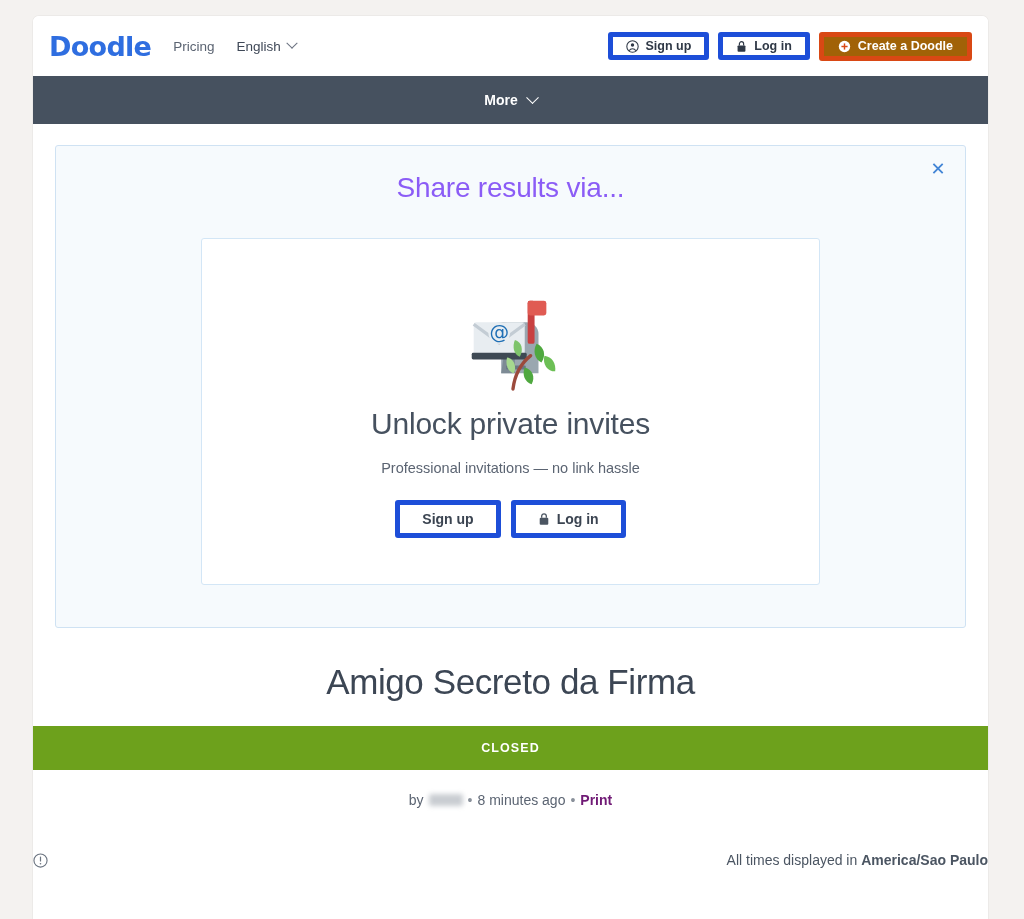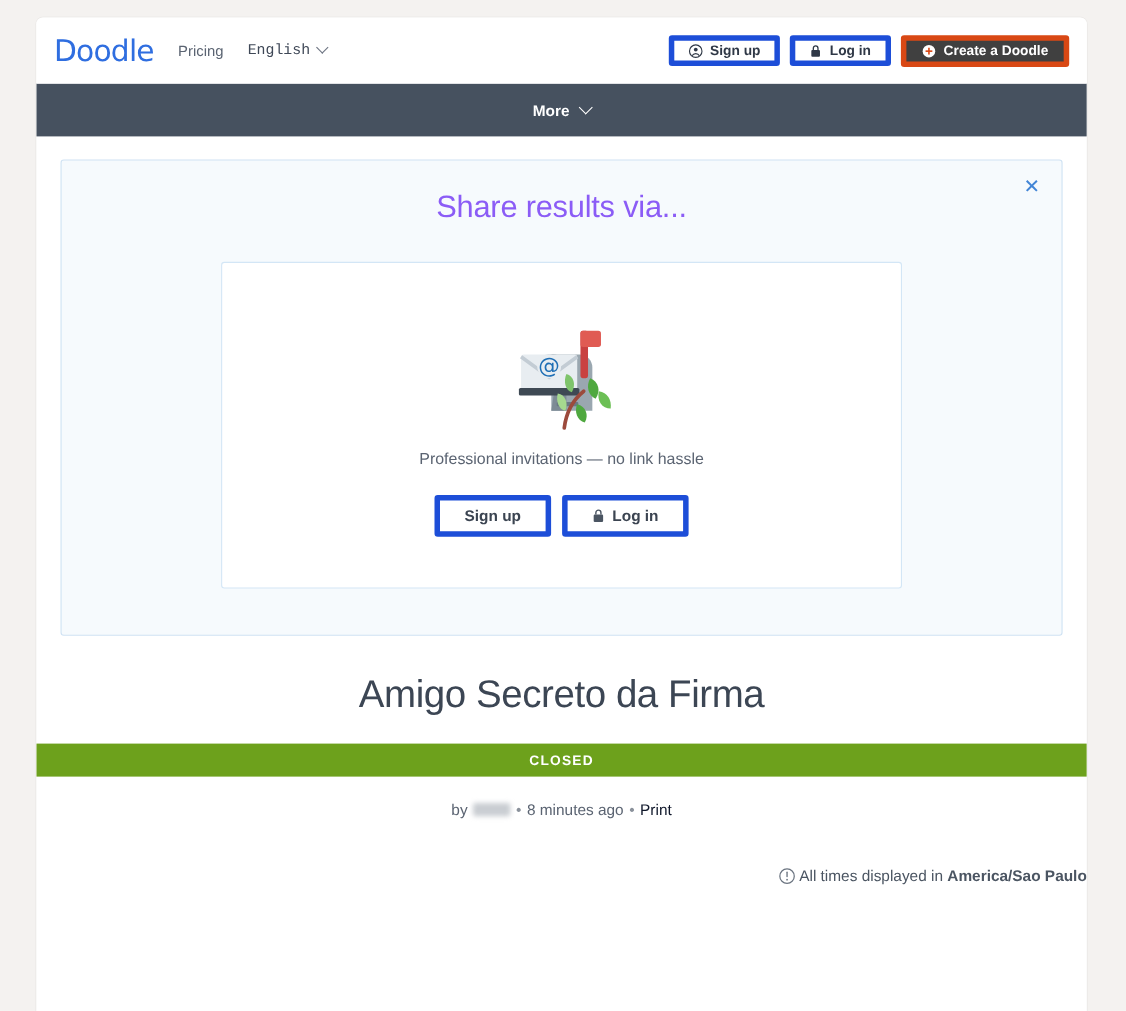--- a/index.html
+++ b/index.html
@@ -35,42 +35,41 @@
   .topbar {
     height: 60px;
     display: flex;
     align-items: center;
     padding: 0 16px 0 16px;
     background: #fff;
     position: relative;
   }
   .brand {
     font-size: 27px;
-    font-weight: 400;
+    font-weight: 700;
     color: #2f6ee0;
     letter-spacing: -0.7px;
     font-family: "DejaVu Sans", "Liberation Sans", sans-serif;
     margin-right: 22px;
     line-height: 1;
   }
   .nav-link {
     font-size: 13.5px;
     color: #5b6472;
     margin-right: 22px;
     text-decoration: none;
     white-space: nowrap;
   }
   .lang-select {
     display: flex;
     align-items: center;
     gap: 7px;
     font-size: 13.5px;
     color: #3f4857;
     cursor: pointer;
-    font-family: Liberation Mono, monospace;
   }
   .caret {
     display: inline-block;
     width: 8px; height: 8px;
     border-right: 1.4px solid #6b7280;
     border-bottom: 1.4px solid #6b7280;
     transform: rotate(45deg) translate(-2px,-2px);
   }
   .topbar-right {
     margin-left: auto;
@@ -89,21 +88,21 @@
     font-size: 12.5px;
     font-weight: 700;
     cursor: pointer;
     white-space: nowrap;
     border: 5px solid #1d4ed8;
     background: #fff;
     color: #2f3846;
     line-height: 1;
   }
   .btn.primary {
-    background: #404040;
+    background: #a16207;
     border-color: #d94814;
     color: #fff;
     height: 29px;
     padding: 0 14px;
   }
   .ico { display: inline-flex; align-items: center; }
 
   
   .morebar {
     height: 48px;
@@ -199,21 +198,21 @@
     text-align: center;
     font-size: 35px;
     font-weight: 400;
     color: #3c4654;
     letter-spacing: -0.4px;
     padding: 34px 20px 24px 20px;
   }
   .status-bar {
     background: #6da11c;
     color: #ffffff;
-    height: 30px;
+    height: 44px;
     display: flex;
     align-items: center;
     justify-content: center;
     font-size: 12.5px;
     font-weight: 700;
     letter-spacing: 1.1px;
   }
   .byline {
     text-align: center;
     font-size: 14px;
@@ -226,27 +225,27 @@
   }
   .redacted {
     display: inline-block;
     width: 34px;
     height: 12px;
     background: #c9cdd2;
     border-radius: 2px;
     filter: blur(2.6px);
     vertical-align: middle;
   }
-  .byline a { color: #0f172a; text-decoration: none; }
+  .byline a { color: #701a75; text-decoration: none; font-weight: bold; }
   .dot-sep { color: #8a919b; }
 
   .tz-note {
     display: flex;
     align-items: center;
-    justify-content: flex-end;
+    justify-content: space-between;
     gap: 4px;
     font-size: 14px;
     color: #4b5562;
     padding: 44px 0 0 0;
   }
   .tz-note b { font-weight: 700; }
 </style>
 </head>
 <body>
 
@@ -328,20 +327,21 @@
         <text x="48" y="57.5" font-size="20" font-family="DejaVu Sans, sans-serif" fill="#1f6fb5" text-anchor="middle">@</text>
 
         <path d="M62 108c2-16 8-26 18-34" fill="none" stroke="#9c4a3c" stroke-width="3.4" stroke-linecap="round"></path>
         <path d="M64 58c7 2 9 10 5 17-6-2-8-10-5-17z" fill="#7ec46b"></path>
         <path d="M56 76c7 1 10 9 7 16-6-1-9-9-7-16z" fill="#a6d98f"></path>
         <path d="M86 62c8 3 10 12 5 19-7-3-9-12-5-19z" fill="#4fa83f"></path>
         <path d="M94 74c8 1 12 8 11 16-8 0-13-7-11-16z" fill="#6cbf55"></path>
         <path d="M74 86c8 2 11 10 7 17-7-2-10-10-7-17z" fill="#4fa83f"></path>
       </svg>
 
+      <div class="unlock-title">Unlock private invites</div>
       <div class="unlock-sub">Professional invitations — no link hassle</div>
 
       <div class="unlock-actions">
         <div class="btn lg">
           <span>Sign up</span>
         </div>
         <div class="btn lg">
           <span class="ico">
             <svg width="12" height="14" viewBox="0 0 14 16">
               <rect x="2" y="6.6" width="10" height="8" rx="1.2" fill="#4b5562"></rect>

